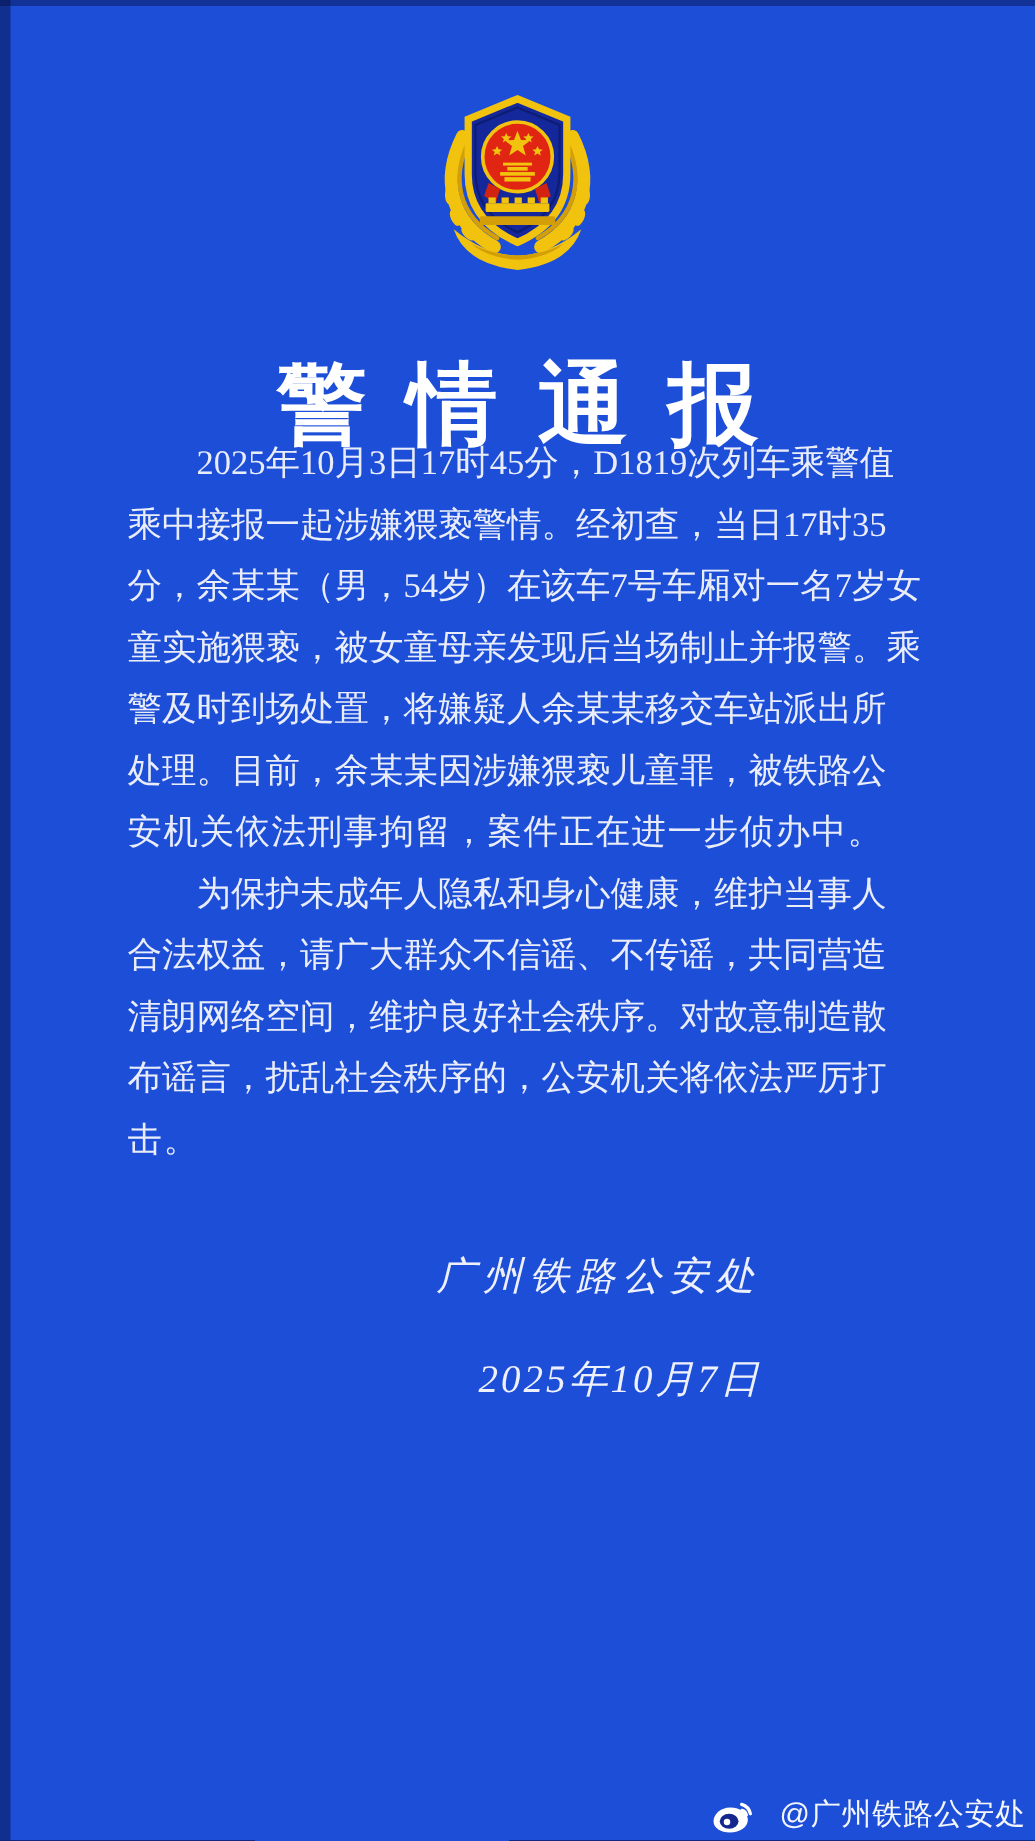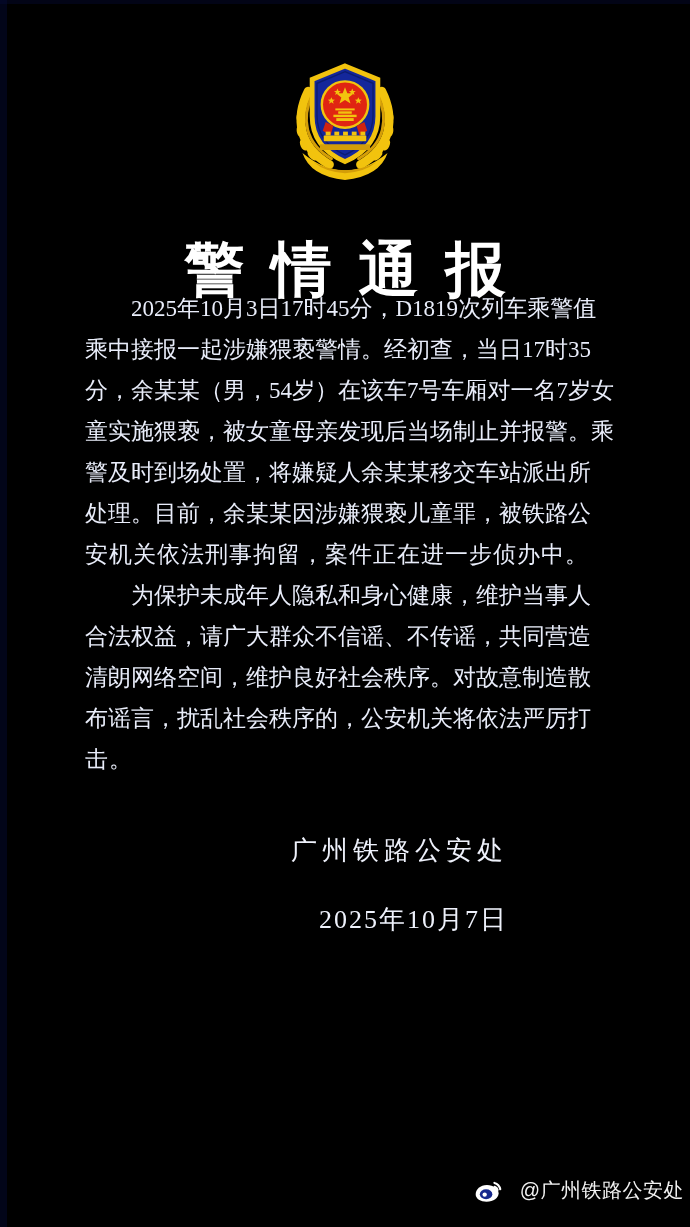--- a/index.html
+++ b/index.html
@@ -1,20 +1,20 @@
 <!DOCTYPE html>
 <html><head>
 <meta charset="utf-8">
 <style>
   html,body{margin:0;padding:0;background:#0a1040;}
   .page{
     position:relative;
     width:690px;height:1227px;
     margin:0 auto;
-    background:#000000;
+    background:#1d4ed8;
     overflow:hidden;
     font-family:"Liberation Serif","DejaVu Serif",serif;
   }
   
   .page::before{
     content:"";position:absolute;left:0;top:0;bottom:0;width:7px;
     background:rgba(4,10,56,.45);pointer-events:none;
   }
   .page::after{
     content:"";position:absolute;left:0;top:0;right:0;height:4px;
@@ -46,27 +46,27 @@
     display:flex;justify-content:flex-start;align-items:center;
     height:41px;white-space:nowrap;
   }
   .body-text .line.first{padding-left:46px;}
   .body-text .line.last{display:block;line-height:41px;letter-spacing:1px;}
   .body-text .line span{display:inline-block;}
 
   .signature{
     position:absolute;top:830px;right:182px;
     color:#eef1fb;text-align:right;
-    font-size:26px;line-height:41px;
+    font-size:26px;line-height:41px;font-style:italic;
   }
   .signature .org{letter-spacing:5px;}
   .signature .date{letter-spacing:2px;margin-top:28px;}
 
   .watermark{
-    position:absolute;right:6px;bottom:24px;
+    position:absolute;right:6px;bottom:4px;
     display:flex;align-items:center;gap:16px;
     color:rgba(255,255,255,.95);
     font-family:"Liberation Sans","DejaVu Sans",sans-serif;
     font-size:20px;letter-spacing:.5px;
     line-height:26px;
   }
   .watermark svg{display:block;}
 </style>
 </head>
 <body>

